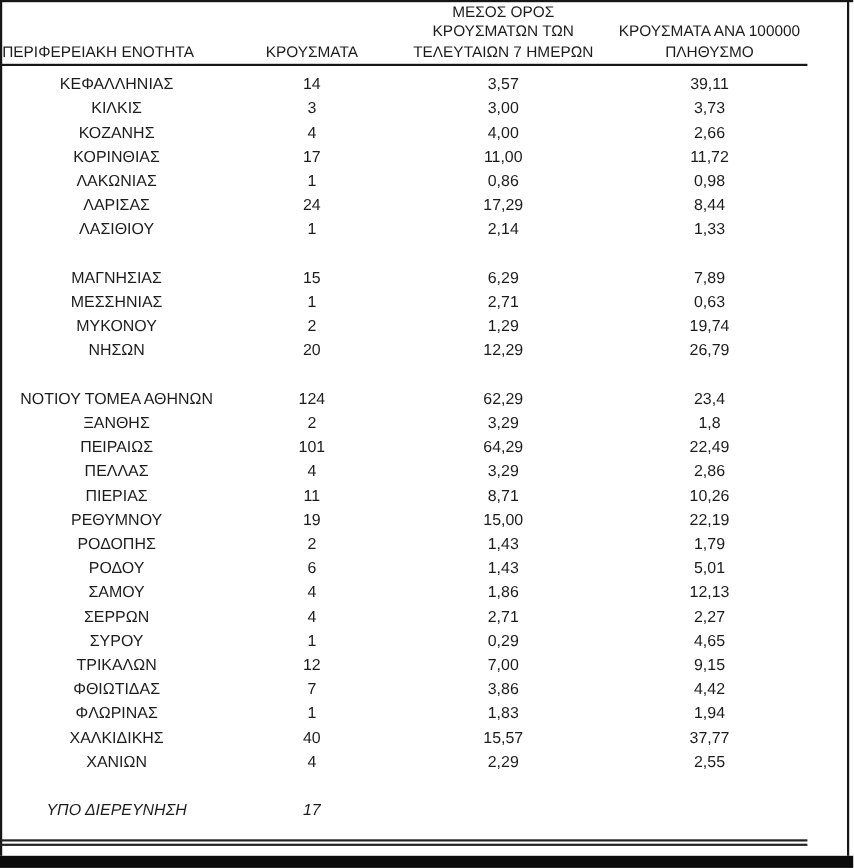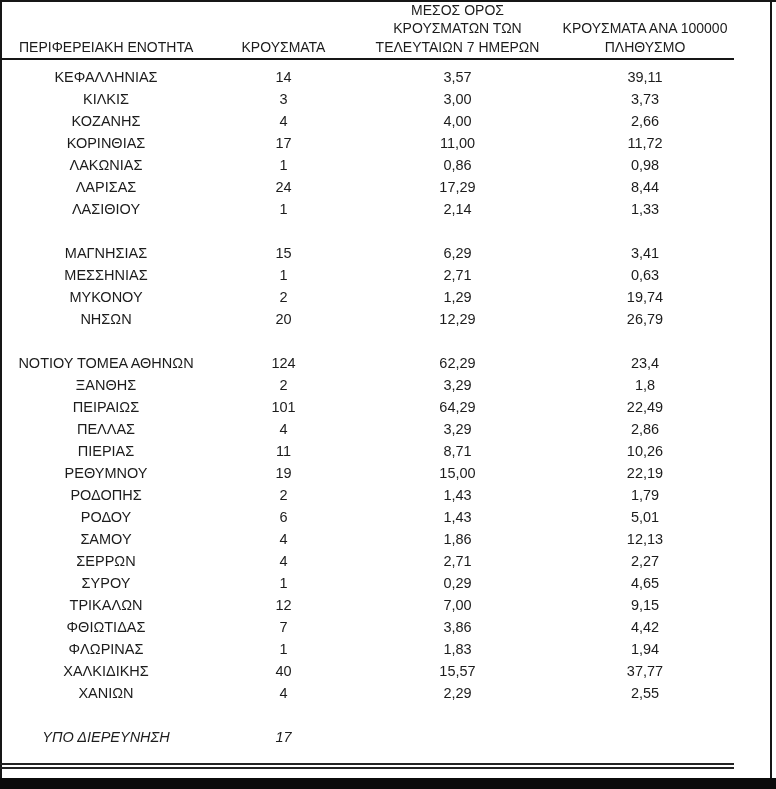--- a/index.html
+++ b/index.html
@@ -45,21 +45,21 @@
     font-size: 14px;
     line-height: 18.5px;
     vertical-align: bottom;
     text-align: center;
     padding: 0 0 10px 0;
     white-space: pre;
     color: #1c1c1c;
   }
   thead th.first {
     text-align: left;
-    padding-left: 19px;
+    padding-left: 2px;
   }
   tbody td {
     height: 22px;
     line-height: 22px;
     padding: 0;
     font-size: 14.5px;
     text-align: center;
     color: #1c1c1c;
     white-space: pre;
     overflow: visible;
@@ -153,21 +153,21 @@
           <td class="c0"></td>
           <td class="c1"></td>
           <td class="c2"></td>
           <td class="c3"></td>
           <td></td>
         </tr>
         <tr>
           <td class="c0">ΜΑΓΝΗΣΙΑΣ</td>
           <td class="c1">15</td>
           <td class="c2">6,29</td>
-          <td class="c3">3,41</td>
+          <td class="c3">7,89</td>
           <td></td>
         </tr>
         <tr>
           <td class="c0">ΜΕΣΣΗΝΙΑΣ</td>
           <td class="c1">1</td>
           <td class="c2">2,71</td>
           <td class="c3">0,63</td>
           <td></td>
         </tr>
         <tr>

